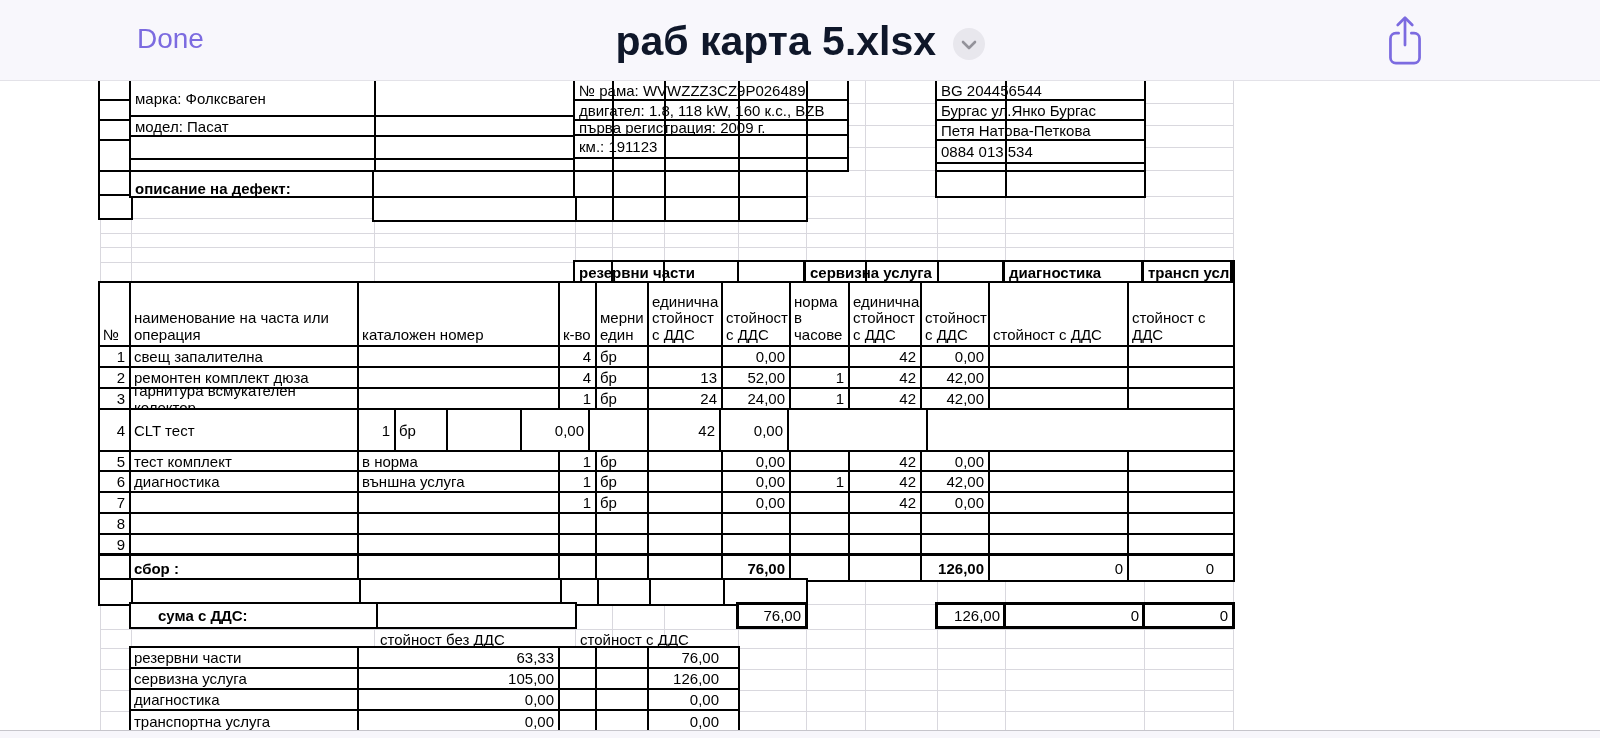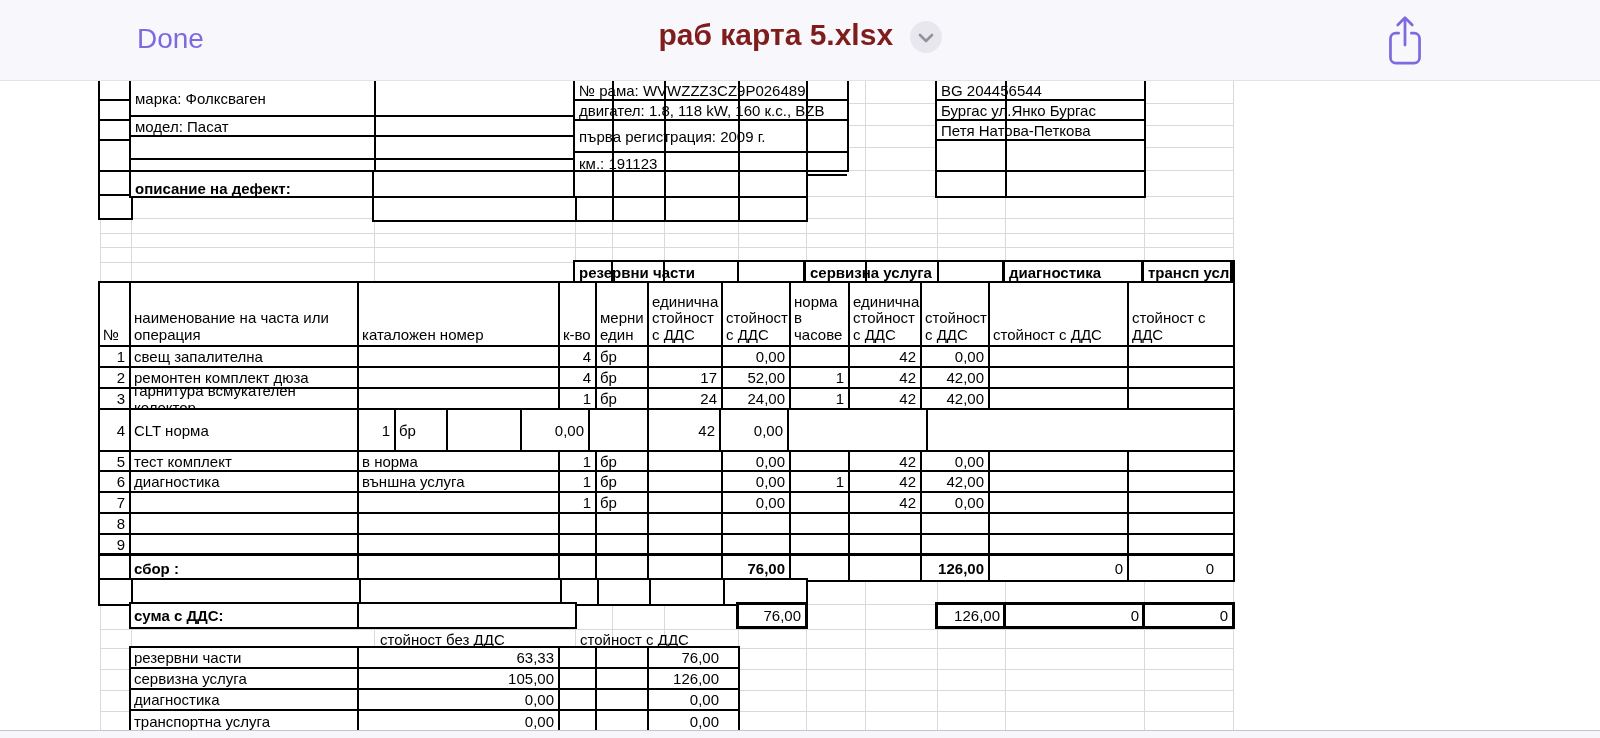--- a/index.html
+++ b/index.html
@@ -3,21 +3,21 @@
 <meta charset="utf-8">
 <style>
   * { margin:0; padding:0; box-sizing:border-box; }
   html,body { width:1600px; height:738px; overflow:hidden; background:#fff;
     font-family:"Liberation Sans", sans-serif; color:#000; }
   
   #navbar { position:absolute; left:0; top:0; width:1600px; height:81px;
     background:#f8f7fc; border-bottom:1px solid #e3e2e8; z-index:10; }
   #done-btn { position:absolute; left:137px; top:23px; font-size:28px; color:#7c6be0; cursor:pointer; }
   #title-wrap { position:absolute; left:0; right:0; top:18px; text-align:center; }
-  #nav-title { font-size:30px; font-weight:600; color:#7f1d1d; vertical-align:middle; }
+  #nav-title { font-size:41px; font-weight:600; color:#0f172a; vertical-align:middle; }
   #chev-btn { display:inline-block; width:32px; height:32px; border-radius:16px;
     background:#e8e7ed; margin-left:12px; vertical-align:middle; position:relative; top:2px; cursor:pointer; }
   #chev-btn svg { position:absolute; left:6px; top:7px; }
   #share-btn { position:absolute; right:175px; top:14px; width:40px; height:53px; cursor:pointer; }
   
   #sheet { position:absolute; left:0; top:81px; width:1600px; height:657px; background:#fff; }
   .gv { position:absolute; width:1px; background:#d9d8de; }
   .gh { position:absolute; height:1px; background:#d9d8de; }
   .box { position:absolute; background:#fff; border:2px solid #000; }
   .vrow { border-bottom:2px solid #000; display:flex; align-items:center; padding-left:4px;
@@ -103,32 +103,33 @@
 <div class="box" style="left: 129px; top: 79px; width: 448px; height: 93px;">
   <div class="vrow" style="height:36px">марка: Фолксваген</div>
   <div class="vrow" style="height:20px">модел: Пасат</div>
   <div class="vrow" style="height:23px"></div>
   <div class="vline" style="left:243px"></div>
 </div>
 
 <div class="box" style="left: 573px; top: 79px; width: 276px; height: 93px;">
   <div class="vrow" style="height:20px">№ рама: WVWZZZ3CZ9P026489</div>
   <div class="vrow" style="height:20px">двигател: 1.8, 118 kW, 160 к.с., BZB</div>
-  <div class="vrow" style="height:32px">първа регистрация: 2009 г.</div>
+  <div class="vrow" style="height:15px">първа регистрация: 2009 г.</div>
   <div class="vrow" style="height:23px">км.: 191123</div>
   <div class="vline" style="left:37px"></div>
   <div class="vline" style="left:89px"></div>
   <div class="vline" style="left:163px"></div>
   <div class="vline" style="left:231px"></div>
 </div>
 
 <div class="box" style="left: 935px; top: 79px; width: 211px; height: 93px;">
   <div class="vrow" style="height:20px">BG 204456544</div>
   <div class="vrow" style="height:20px">Бургас ул.Янко Бургас</div>
   <div class="vrow" style="height:20px">Петя Натова-Петкова</div>
+  <div class="vrow" style="height:23px">0884 013 534</div>
   <div class="vline" style="left:68px"></div>
 </div>
 <div class="box" style="left: 935px; top: 170px; width: 211px; height: 28px;">
   <div class="vline" style="left:68px"></div>
 </div>
 
 <div class="box" style="left: 98px; top: 170px; width: 35px; height: 50px;">
   <div class="vrow" style="height:24px"></div>
     <div class="vrow" style="height:22px"></div>
 </div>
@@ -198,21 +199,21 @@
       <div class="c w10 n">0,00</div>
       <div class="c w11 n"></div>
       <div class="c w12 n"></div>
   </div>
   <div class="trow" style="height:21px">
     <div class="c w1 n">2</div>
       <div class="c w2">ремонтен комплект дюза</div>
       <div class="c w3"></div>
       <div class="c w4 n">4</div>
       <div class="c w5">бр</div>
-      <div class="c w6 n">17</div>
+      <div class="c w6 n">13</div>
       <div class="c w7 n">52,00</div>
       <div class="c w8 n">1</div>
       <div class="c w9 n">42</div>
       <div class="c w10 n">42,00</div>
       <div class="c w11 n"></div>
       <div class="c w12 n"></div>
   </div>
   <div class="trow" style="height:21px">
     <div class="c w1 n">3</div>
       <div class="c w2">гарнитура всмукателен колектор</div>
@@ -222,21 +223,21 @@
       <div class="c w6 n">24</div>
       <div class="c w7 n">24,00</div>
       <div class="c w8 n">1</div>
       <div class="c w9 n">42</div>
       <div class="c w10 n">42,00</div>
       <div class="c w11 n"></div>
       <div class="c w12 n"></div>
   </div>
   <div class="trow" style="height:42px">
     <div class="c w1 n">4</div>
-      <div class="c w2">CLT норма</div>
+      <div class="c w2">CLT тест</div>
       <div class="c w4 n">1</div>
       <div class="c w5">бр</div>
       <div class="c w6 n"></div>
       <div class="c w7 n">0,00</div>
       <div class="c w8 n"></div>
       <div class="c w9 n">42</div>
       <div class="c w10 n">0,00</div>
       <div class="c w11 n"></div>
       <div class="c w12 n"></div>
   </div>
@@ -329,21 +330,21 @@
 <div class="box" style="left: 98px; top: 578px; width: 710px; height: 28px; display: flex;">
   <div class="c" style="width:33px"></div>
     <div class="c w2"></div>
     <div class="c w3"></div>
   <div class="c w4"></div>
     <div class="c w5"></div>
     <div class="c w6"></div>
   <div class="c" style="width:66px;border-right:none"></div>
 </div>
 
-<div class="box" style="left: 129px; top: 602px; width: 448px; height: 27px; display: flex;">
+<div class="box" style="left: 129px; top: 602px; width: 448px; height: 27px; display: flex; padding-left: 24px;">
   <div class="c w2 b">сума с ДДС:</div>
   <div class="c" style="width:201px;border-right:none"></div>
 </div>
 <div class="box thick" style="left: 736px; top: 602px; width: 72px; height: 27px;">
   <div class="c n" style="width:100%;height:100%;border:none">76,00</div>
 </div>
 <div class="box thick" style="left: 935px; top: 602px; width: 72px; height: 27px;">
   <div class="c n" style="width:100%;height:100%;border:none">126,00</div>
 </div>
 <div class="box thick" style="left: 1003px; top: 602px; width: 143px; height: 27px;">

